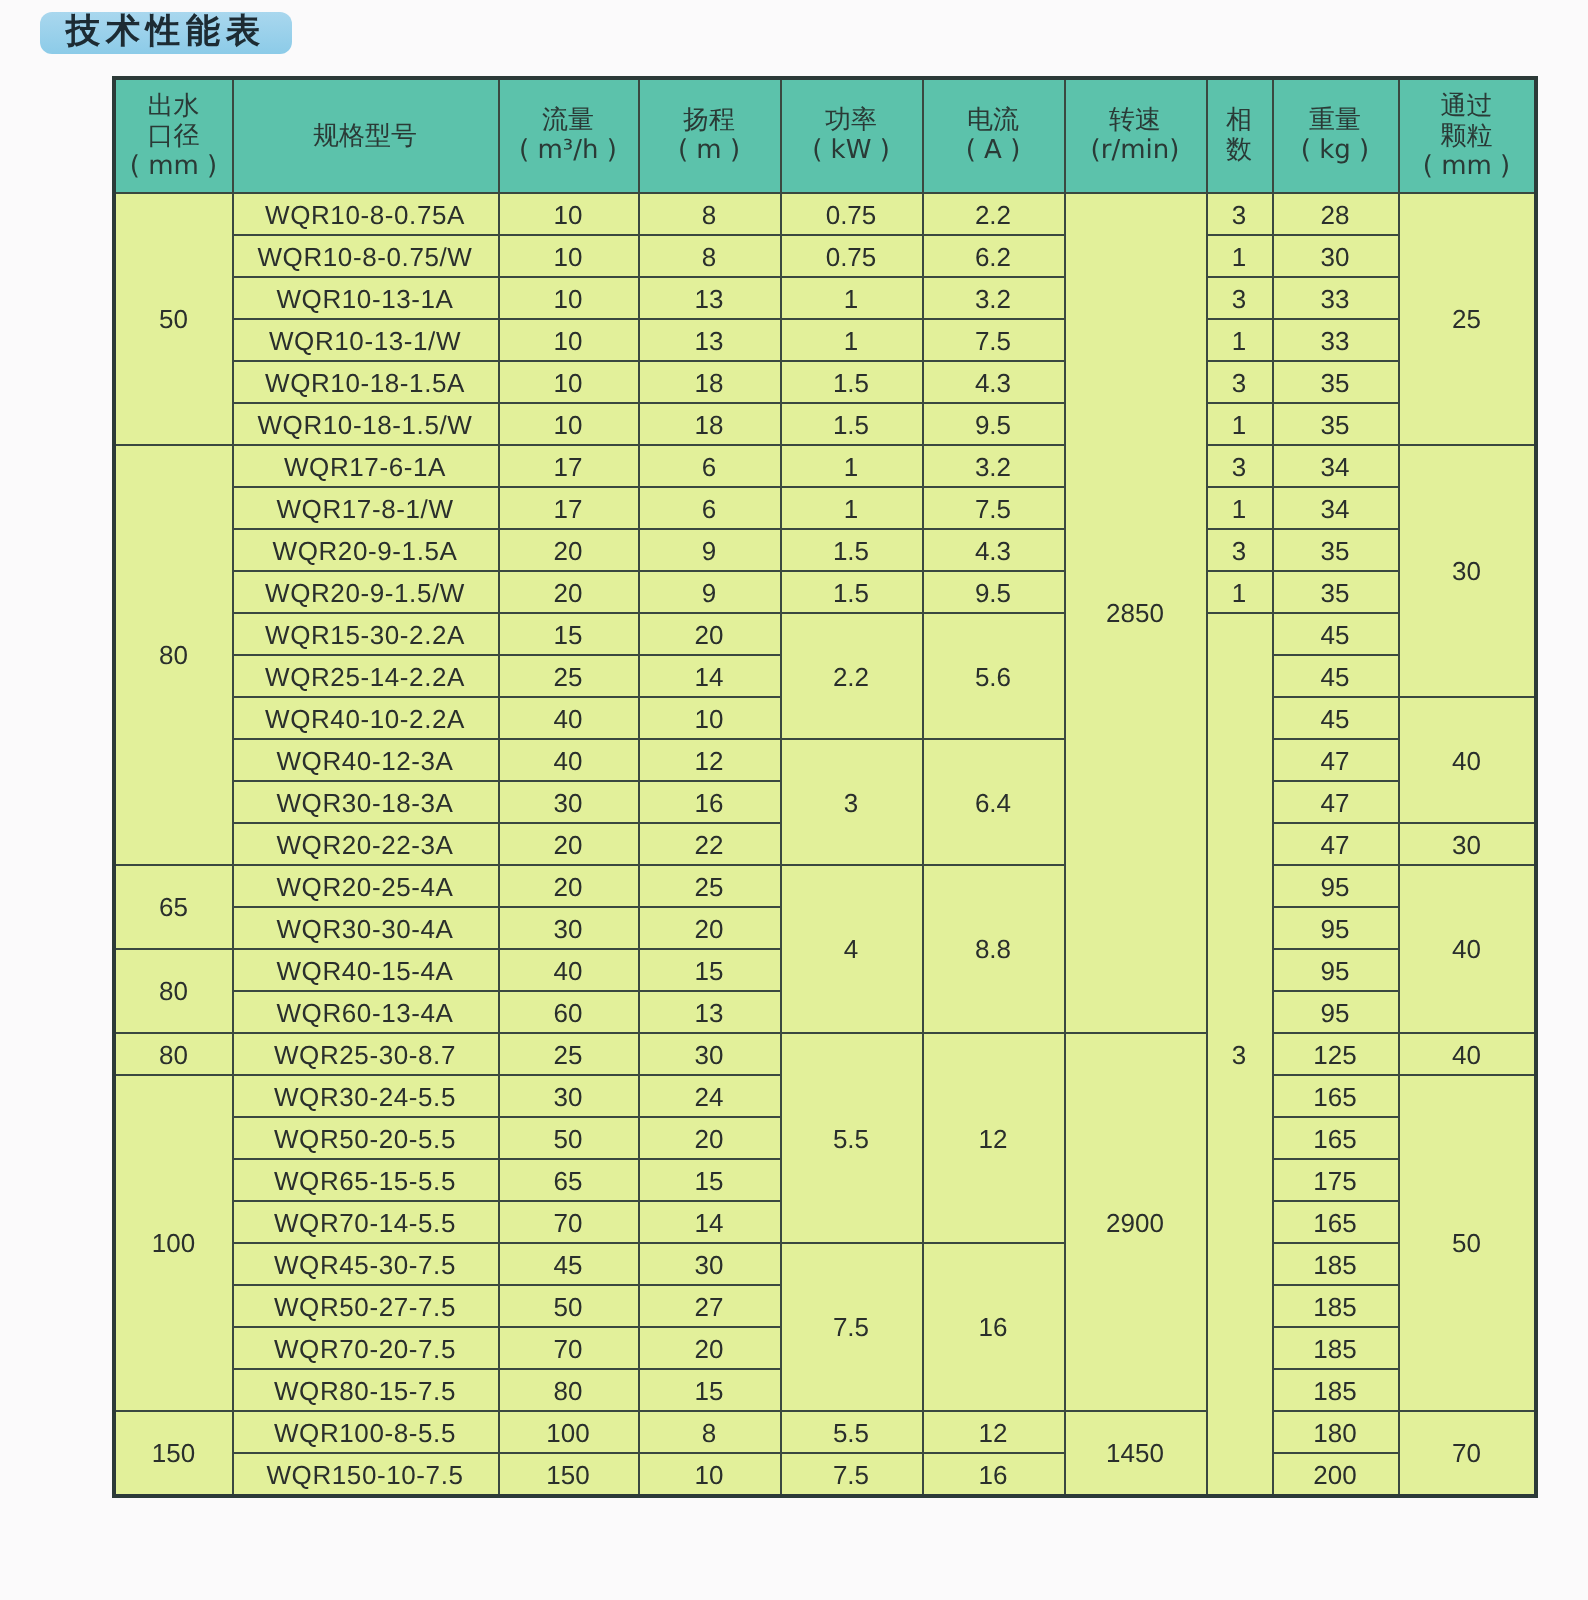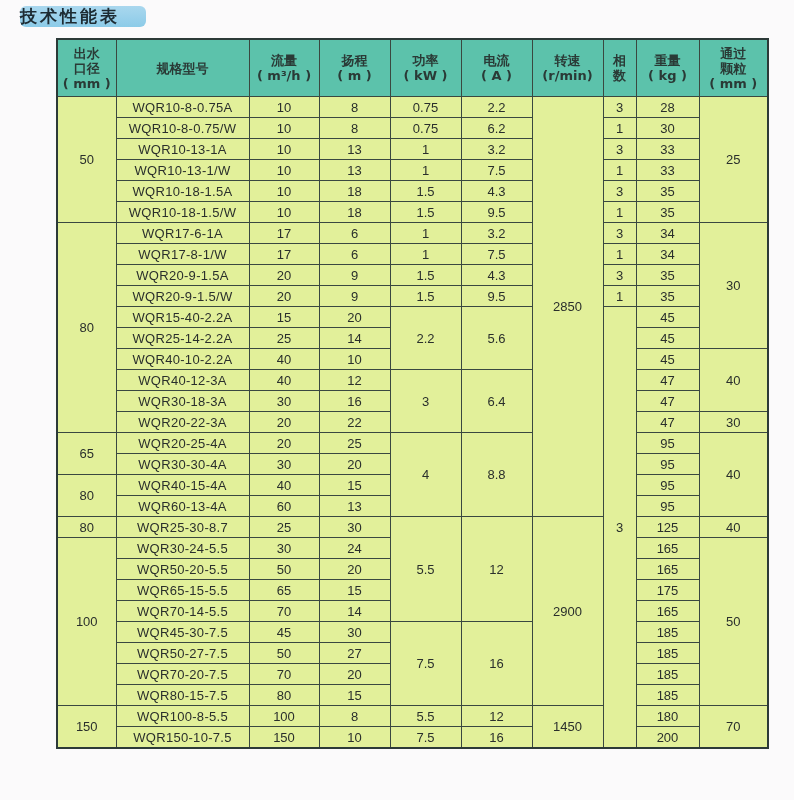--- a/index.html
+++ b/index.html
@@ -7,37 +7,37 @@
     width:794px; height:800px; overflow:hidden;
     background:#fbfafb;
     font-family:"Liberation Sans","DejaVu Sans",sans-serif;
     position:relative;
   }
   .title-pill {
     position:absolute; left:20px; top:6px; width:126px; height:21px;
     background:linear-gradient(#a9d7ee,#8ccbe8);
     border-radius:6px;
     color:#1d2b33; font-size:17px; font-weight:bold; letter-spacing:3px;
-    line-height:21px; text-align:left;
+    line-height:21px; text-align:center;
     font-family:"DejaVu Sans",sans-serif;
   }
   table.spec {
     position:absolute; left:56px; top:38px;
     border-collapse:collapse;
     table-layout:fixed;
     border:2px solid #2c3a38;
   }
   table.spec th, table.spec td {
     border:1px solid #3a4840;
     padding:0; text-align:center; vertical-align:middle;
     color:#2a2f2c;
   }
   table.spec th {
     background:#5cc2ab;
-    font-weight:bold; font-size:13px; line-height:15px; color:#2a3a36;
+    font-weight:normal; font-size:13px; line-height:15px; color:#2a3a36;
     height:56px;
     font-family:"DejaVu Sans",sans-serif;
   }
   table.spec td { height:20px; font-size:13px; background:#e2f09a; }
   td.dia { background:linear-gradient(90deg,#b9e0f1,#cde9f5); font-size:13px; }
   td.model { background:linear-gradient(90deg,#b3dcee,#c9e6f1); text-align:left; padding-left:12px; font-size:12.5px; letter-spacing:0.3px;margin-top:16px; }
   td.c-flow { background:linear-gradient(90deg,#e6f08e,#e4f09c); }
   .hdr-line { display:block; }
 </style>
 </head>
@@ -193,21 +193,21 @@
       <tr>
         <td class="model c-model">WQR20-9-1.5/W</td>
         <td class="c-flow">20</td>
         <td class="c-head">9</td>
         <td class="c-power">1.5</td>
         <td class="c-current">9.5</td>
         <td class="c-phase">1</td>
         <td class="c-weight">35</td>
       </tr>
       <tr>
-        <td class="model c-model">WQR15-40-2.2A</td>
+        <td class="model c-model">WQR15-30-2.2A</td>
         <td class="c-flow">15</td>
         <td class="c-head">20</td>
         <td class="c-power" rowspan="3">2.2</td>
         <td class="c-current" rowspan="3">5.6</td>
         <td class="c-phase" rowspan="21">3</td>
         <td class="c-weight">45</td>
       </tr>
       <tr>
         <td class="model c-model">WQR25-14-2.2A</td>
         <td class="c-flow">25</td>

